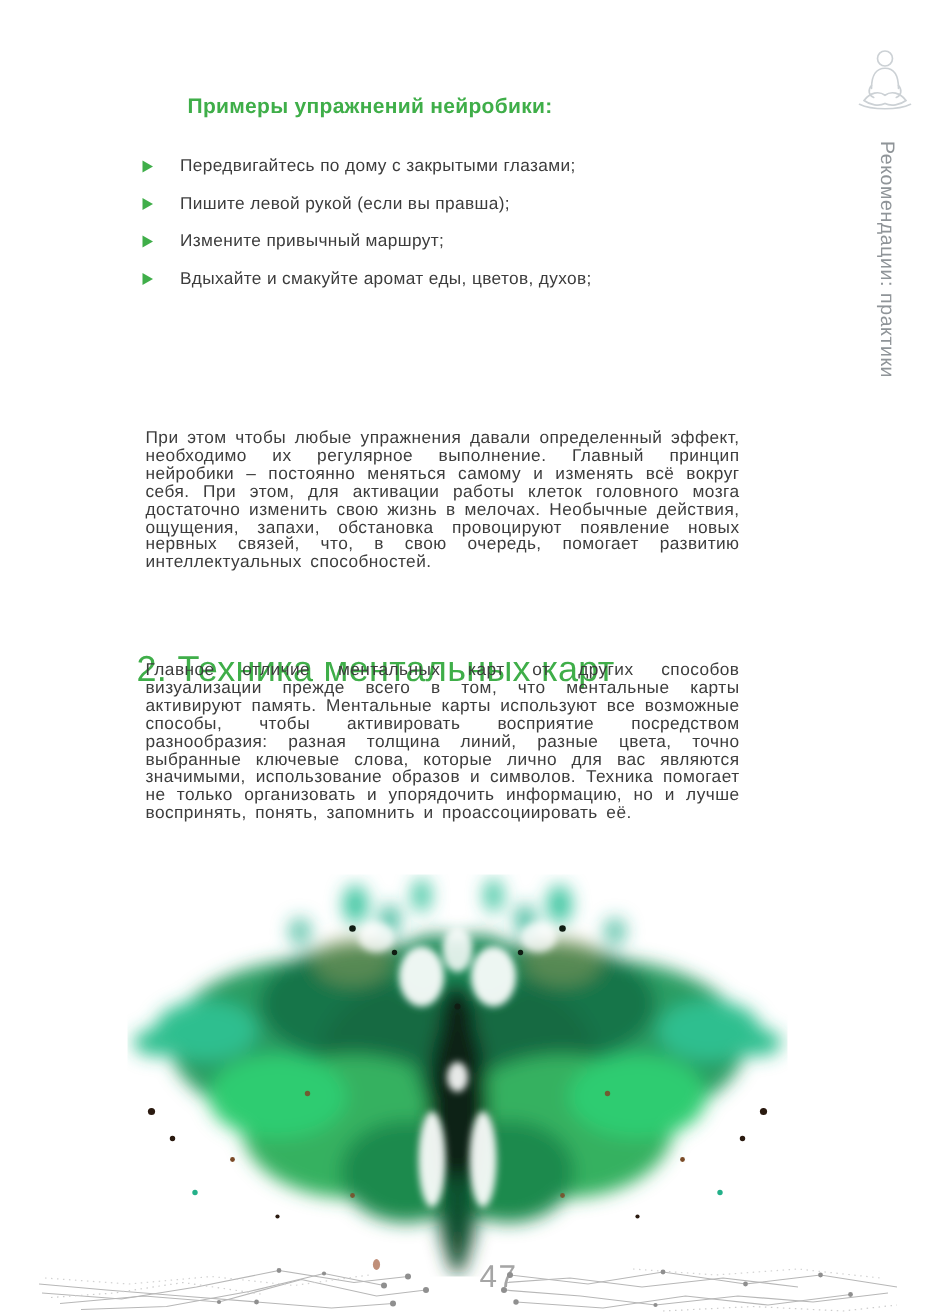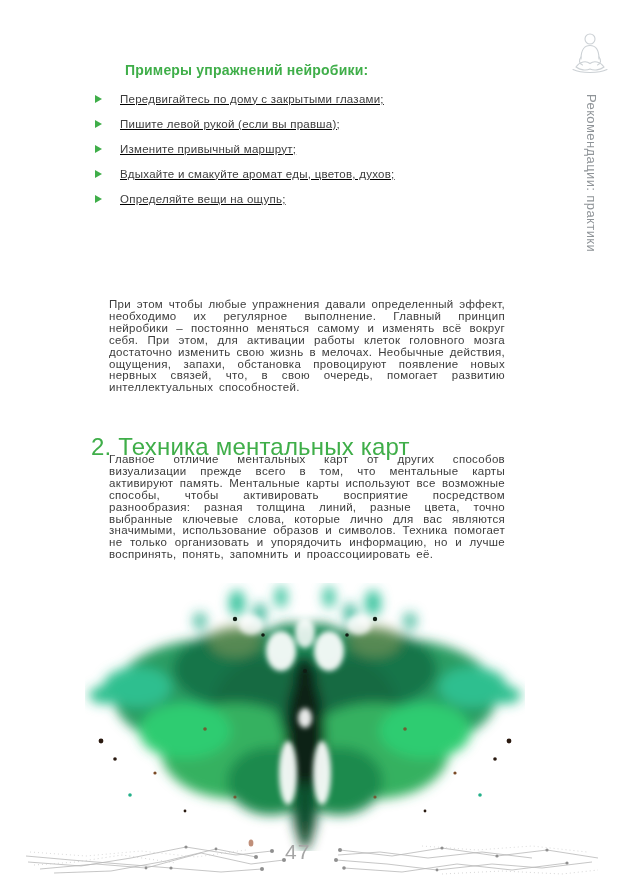--- a/index.html
+++ b/index.html
@@ -10,37 +10,37 @@
   }
   .page{position:absolute;inset:0;background:#fff;}
 
   
   .h-small{
     position:absolute;left:93px;top:62px;
     font-size:14px;font-weight:bold;color:#3fae49;letter-spacing:.2px;margin-left:32px;
   }
 
   
-  .blist{position:absolute;left:93px;top:86px;width:400px;list-style:none;margin:0;padding:0;text-decoration:underline;}
+  .blist{position:absolute;left:93px;top:98px;width:400px;list-style:none;margin:0;padding:0;}
   .blist li{
     position:relative;height:25px;padding-left:27px;
     display:flex;align-items:center;
     font-size:11.5px;color:#3c3c3c;letter-spacing:.25px;white-space:nowrap;
   }
   .tri{
     position:absolute;left:2px;top:50%;margin-top:-4px;width:0;height:0;
     border-left:7px solid #3fae49;border-top:4px solid transparent;border-bottom:4px solid transparent;
   }
 
   
   .para{
     position:absolute;left:93px;width:396px;
     font-size:11.5px;line-height:11.9px;color:#3c3c3c;
     text-align:justify;text-align-last:left;
-    letter-spacing:.3px;word-spacing:2.2px;margin:16px;
+    letter-spacing:.3px;word-spacing:2.2px;margin:4px;
   }
   .para1{top:283px;}
   .para2{top:438px;}
 
   
   .h-large{
     position:absolute;left:91px;top:403px;
     font-size:24px;font-weight:400;color:#3fae49;letter-spacing:.2px;white-space:nowrap;margin-top:30px;
   }
 
@@ -52,21 +52,21 @@
   }
 
   
   .medi{position:absolute;left:566px;top:30px;width:48px;height:50px;}
 
   
   .blot{position:absolute;left:85px;top:583px;width:440px;height:268px;}
 
   
   .pagenum{
-    position:absolute;left:285px;top:840px;width:60px;text-align:left;
+    position:absolute;left:285px;top:840px;width:60px;text-align:right;
     font-size:21px;color:#a5a5a5;letter-spacing:1px;
   }
   .netlines{position:absolute;top:838px;height:39px;}
   .nl-left{left:26px;width:262px;}
   .nl-right{left:332px;width:268px;}
 </style>
 </head>
 <body>
 
 <div class="page">
@@ -95,24 +95,20 @@
         <span class="tri"></span>
         <span>Пишите левой рукой (если вы правша);</span>
       </li>
     <li>
         <span class="tri"></span>
         <span>Измените привычный маршрут;</span>
       </li>
     <li>
         <span class="tri"></span>
         <span>Вдыхайте и смакуйте аромат еды, цветов, духов;</span>
-      </li>
-    <li>
-        <span class="tri"></span>
-        <span>Определяйте вещи на ощупь;</span>
       </li>
   </ul>
 
   <p class="para para1">При этом чтобы любые упражнения давали определенный эффект, необходимо их регулярное выполнение. Главный принцип нейробики – постоянно меняться самому и изменять всё вокруг себя. При этом, для активации работы клеток головного мозга достаточно изменить свою жизнь в мелочах. Необычные действия, ощущения, запахи, обстановка провоцируют появление новых нервных связей, что, в свою очередь, помогает развитию интеллектуальных способностей.</p>
 
   <div class="h-large">2. Техника ментальных карт</div>
   <p class="para para2">Главное отличие ментальных карт от других способов визуализации прежде всего в том, что ментальные карты активируют память. Ментальные карты используют все возможные способы, чтобы активировать восприятие посредством разнообразия: разная толщина линий, разные цвета, точно выбранные ключевые слова, которые лично для вас являются значимыми, использование образов и символов. Техника помогает не только организовать и упорядочить информацию, но и лучше воспринять, понять, запомнить и проассоциировать её.</p>
 
   <svg class="blot" viewBox="0 0 440 268" aria-hidden="true">
     <defs>

